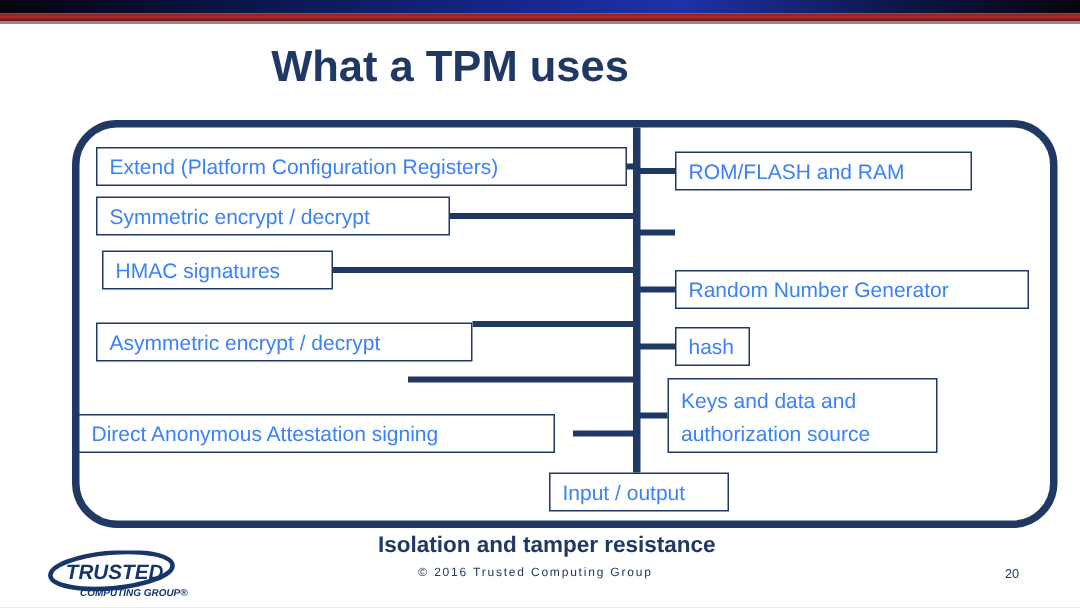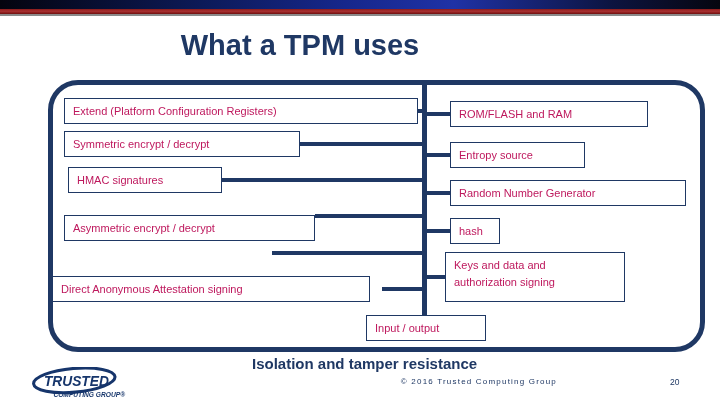--- a/index.html
+++ b/index.html
@@ -28,31 +28,31 @@
   .frame{
     position:absolute;left:48px;top:80px;width:657px;height:272px;
     box-sizing:border-box;border:5px solid #1f3864;border-radius:30px;
     background:transparent;
   }
   .vline{position:absolute;left:422px;top:85px;width:5px;height:231px;background:#1f3864;}
   .conn{position:absolute;height:4px;background:#1f3864;}
   
   .node{
     position:absolute;box-sizing:border-box;background:#ffffff;
-    border:1.5px solid #1f3864;color:#be185d;font-size:11px;
+    border:1.5px solid #1f3864;color:#3b82f6;font-size:14px;
     display:flex;align-items:center;padding:12px 8px;white-space:nowrap;
   }
   .node.multi{white-space:normal;display:block;padding-top:4px;line-height:1.55;}
   
   .isolation{
     position:absolute;left:252px;top:355px;width:300px;text-align:left;
     font-size:15px;font-weight:bold;color:#1f3864;
   }
   .copyright{
-    position:absolute;left:157px;top:377px;width:400px;text-align:right;
+    position:absolute;left:157px;top:377px;width:400px;text-align:center;
     font-size:8px;letter-spacing:1.2px;color:#1f3864;
   }
   .pagenum{position:absolute;left:670px;top:377px;font-size:8.5px;color:#1f3864;}
   .logo{position:absolute;left:28px;top:367px;width:104px;height:38px;}
 </style>
 </head>
 <body>
 
 <div class="slide">
 
@@ -81,26 +81,25 @@
   <div class="conn" style="left:425px;top:229px;width:25px;"></div>
   <div class="conn" style="left:425px;top:275px;width:25px;"></div>
 
   <div class="node" style="left:64px;top:98px;width:354px;height:26px;">Extend (Platform Configuration Registers)</div>
   <div class="node" style="left:64px;top:131px;width:236px;height:26px;">Symmetric encrypt / decrypt</div>
   <div class="node" style="left:68px;top:167px;width:154px;height:26px;">HMAC signatures</div>
   <div class="node" style="left:64px;top:203px;width:251px;height:26px;margin-top:12px;">Asymmetric encrypt / decrypt</div>
   <div class="node" style="left:52px;top:276px;width:318px;height:26px;">Direct Anonymous Attestation signing</div>
 
   <div class="node" style="left:450px;top:101px;width:198px;height:26px;">ROM/FLASH and RAM</div>
-  <div class="node" style="left:450px;top:142px;width:135px;height:26px;">Entropy source</div>
   <div class="node" style="left:450px;top:180px;width:236px;height:26px;">Random Number Generator</div>
   <div class="node" style="left:450px;top:218px;width:50px;height:26px;">hash</div>
   <div class="node multi" style="left:445px;top:252px;width:180px;height:50px;">
     <div>Keys and data and</div>
-    <div>authorization signing</div>
+    <div>authorization source</div>
   </div>
 
   <div class="node" style="left:366px;top:315px;width:120px;height:26px;">Input / output</div>
 
   <div class="isolation">Isolation and tamper resistance</div>
   <div class="copyright">© 2016 Trusted Computing Group</div>
   <div class="pagenum">20</div>
 
   <svg class="logo" viewBox="0 0 104 40">
     <ellipse cx="46" cy="14" rx="43" ry="12.5" transform="rotate(-5 46 14)" fill="none" stroke="#16356b" stroke-width="3.2"></ellipse>

